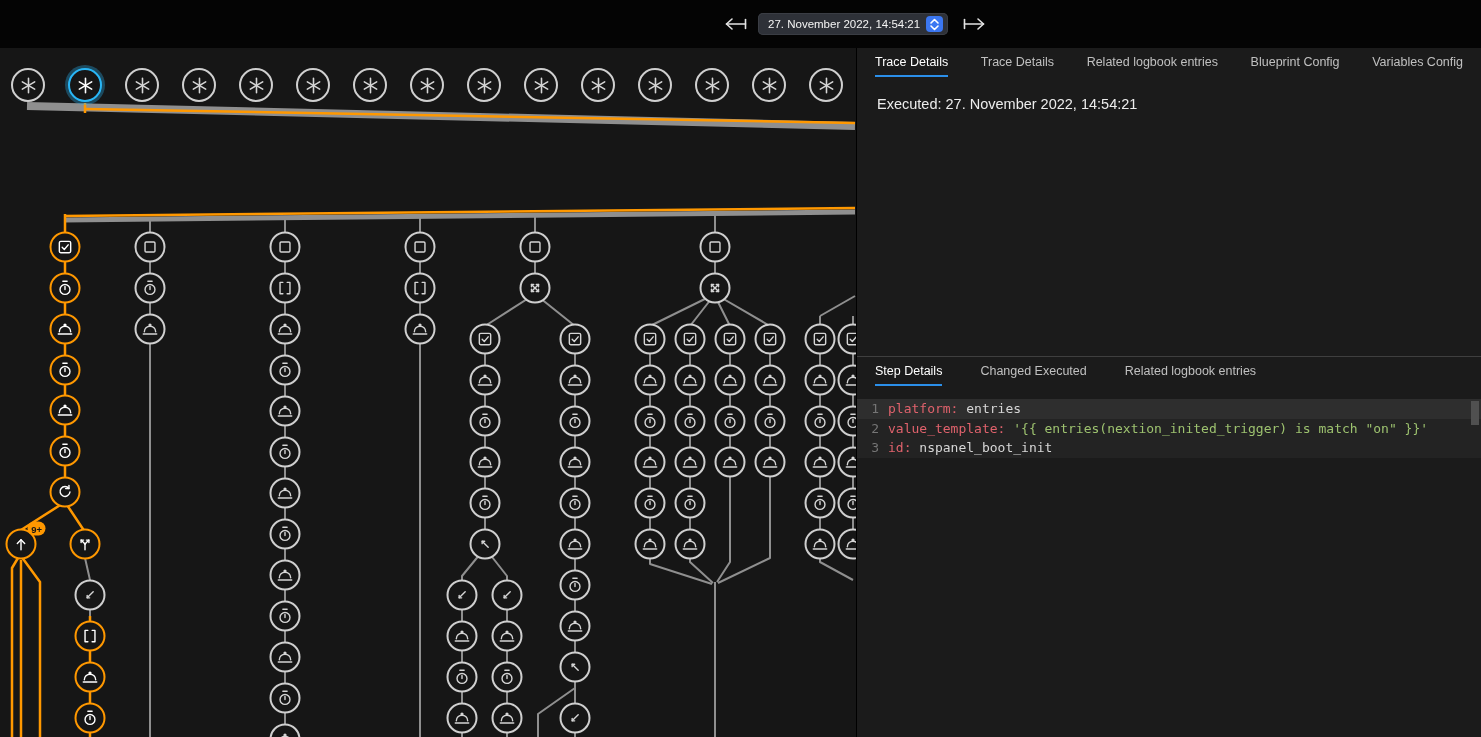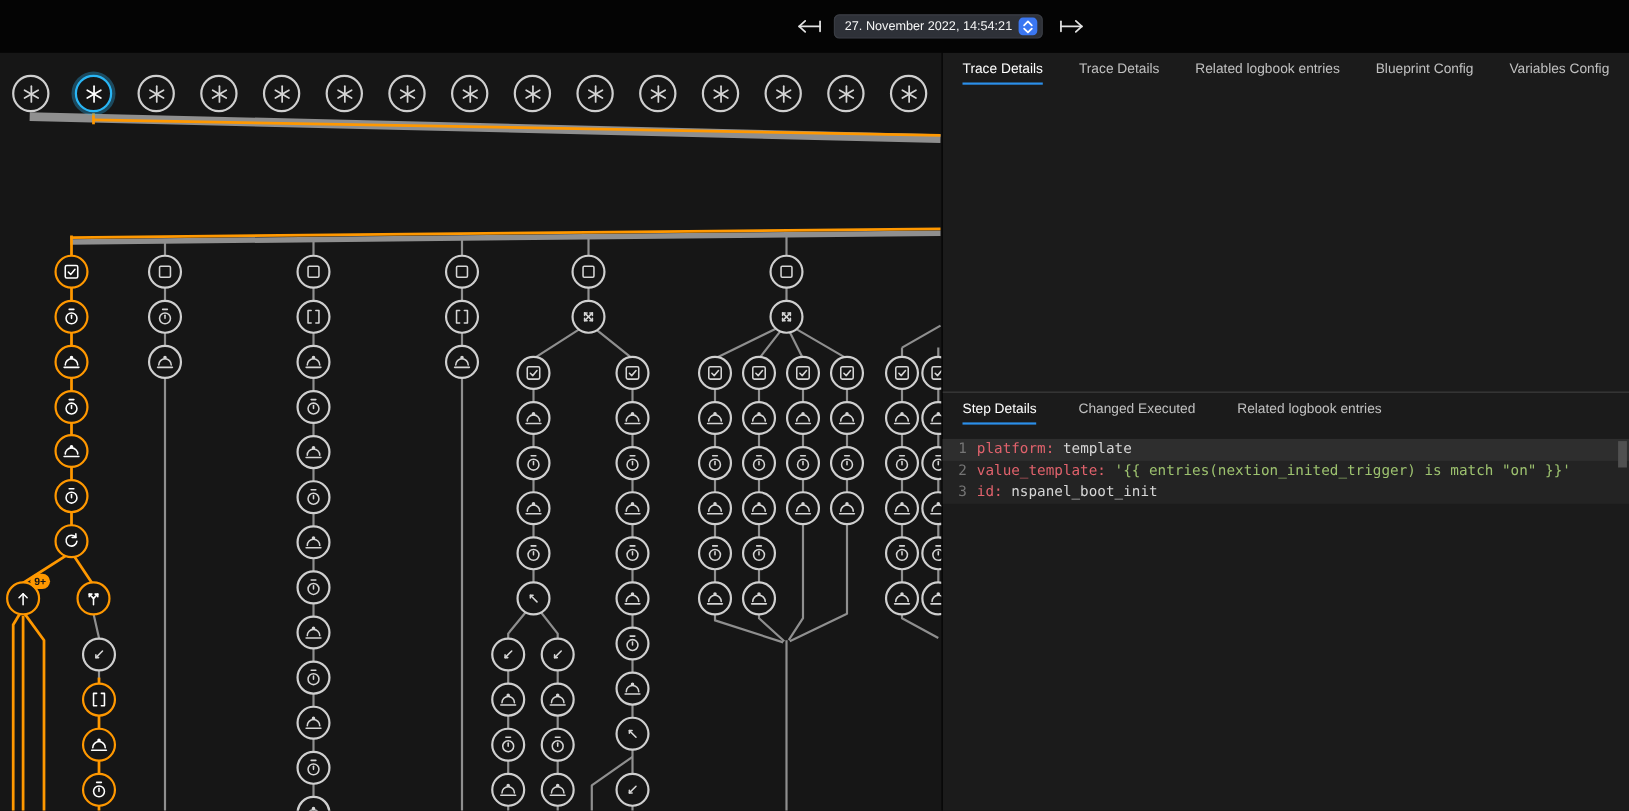--- a/index.html
+++ b/index.html
@@ -863,29 +863,30 @@
 
 <div class="panel">
   <div class="panel-top">
     <div class="tabbar spread" id="tabs-top">
         <div class="tab active">Trace Details</div>
         <div class="tab">Trace Details</div>
         <div class="tab">Related logbook entries</div>
         <div class="tab">Blueprint Config</div>
         <div class="tab">Variables Config</div>
       </div>
+    <div class="executed">Executed: 27. November 2022, 14:54:21</div>
   </div>
   <div class="panel-bottom">
     <div class="tabbar rowgap" id="tabs-bottom">
         <div class="tab active">Step Details</div>
         <div class="tab">Changed Executed</div>
         <div class="tab">Related logbook entries</div>
       </div>
     <div class="codewrap">
       <div id="code-lines">
-          <div class="cline hl"><span class="gut">1</span><span><span class="tok-key">platform:</span><span class="tok-plain"> template</span></span></div>
+          <div class="cline hl"><span class="gut">1</span><span><span class="tok-key">platform:</span><span class="tok-plain"> entries</span></span></div>
           <div class="cline"><span class="gut">2</span><span><span class="tok-key">value_template:</span><span class="tok-plain"> </span><span class="tok-str">'{{ entries(nextion_inited_trigger) is match "on" }}'</span></span></div>
           <div class="cline"><span class="gut">3</span><span><span class="tok-key">id:</span><span class="tok-plain"> nspanel_boot_init</span></span></div>
         </div>
       <div class="scroll-thumb"></div>
     </div>
   </div>
 </div>
 
 </body></html>

